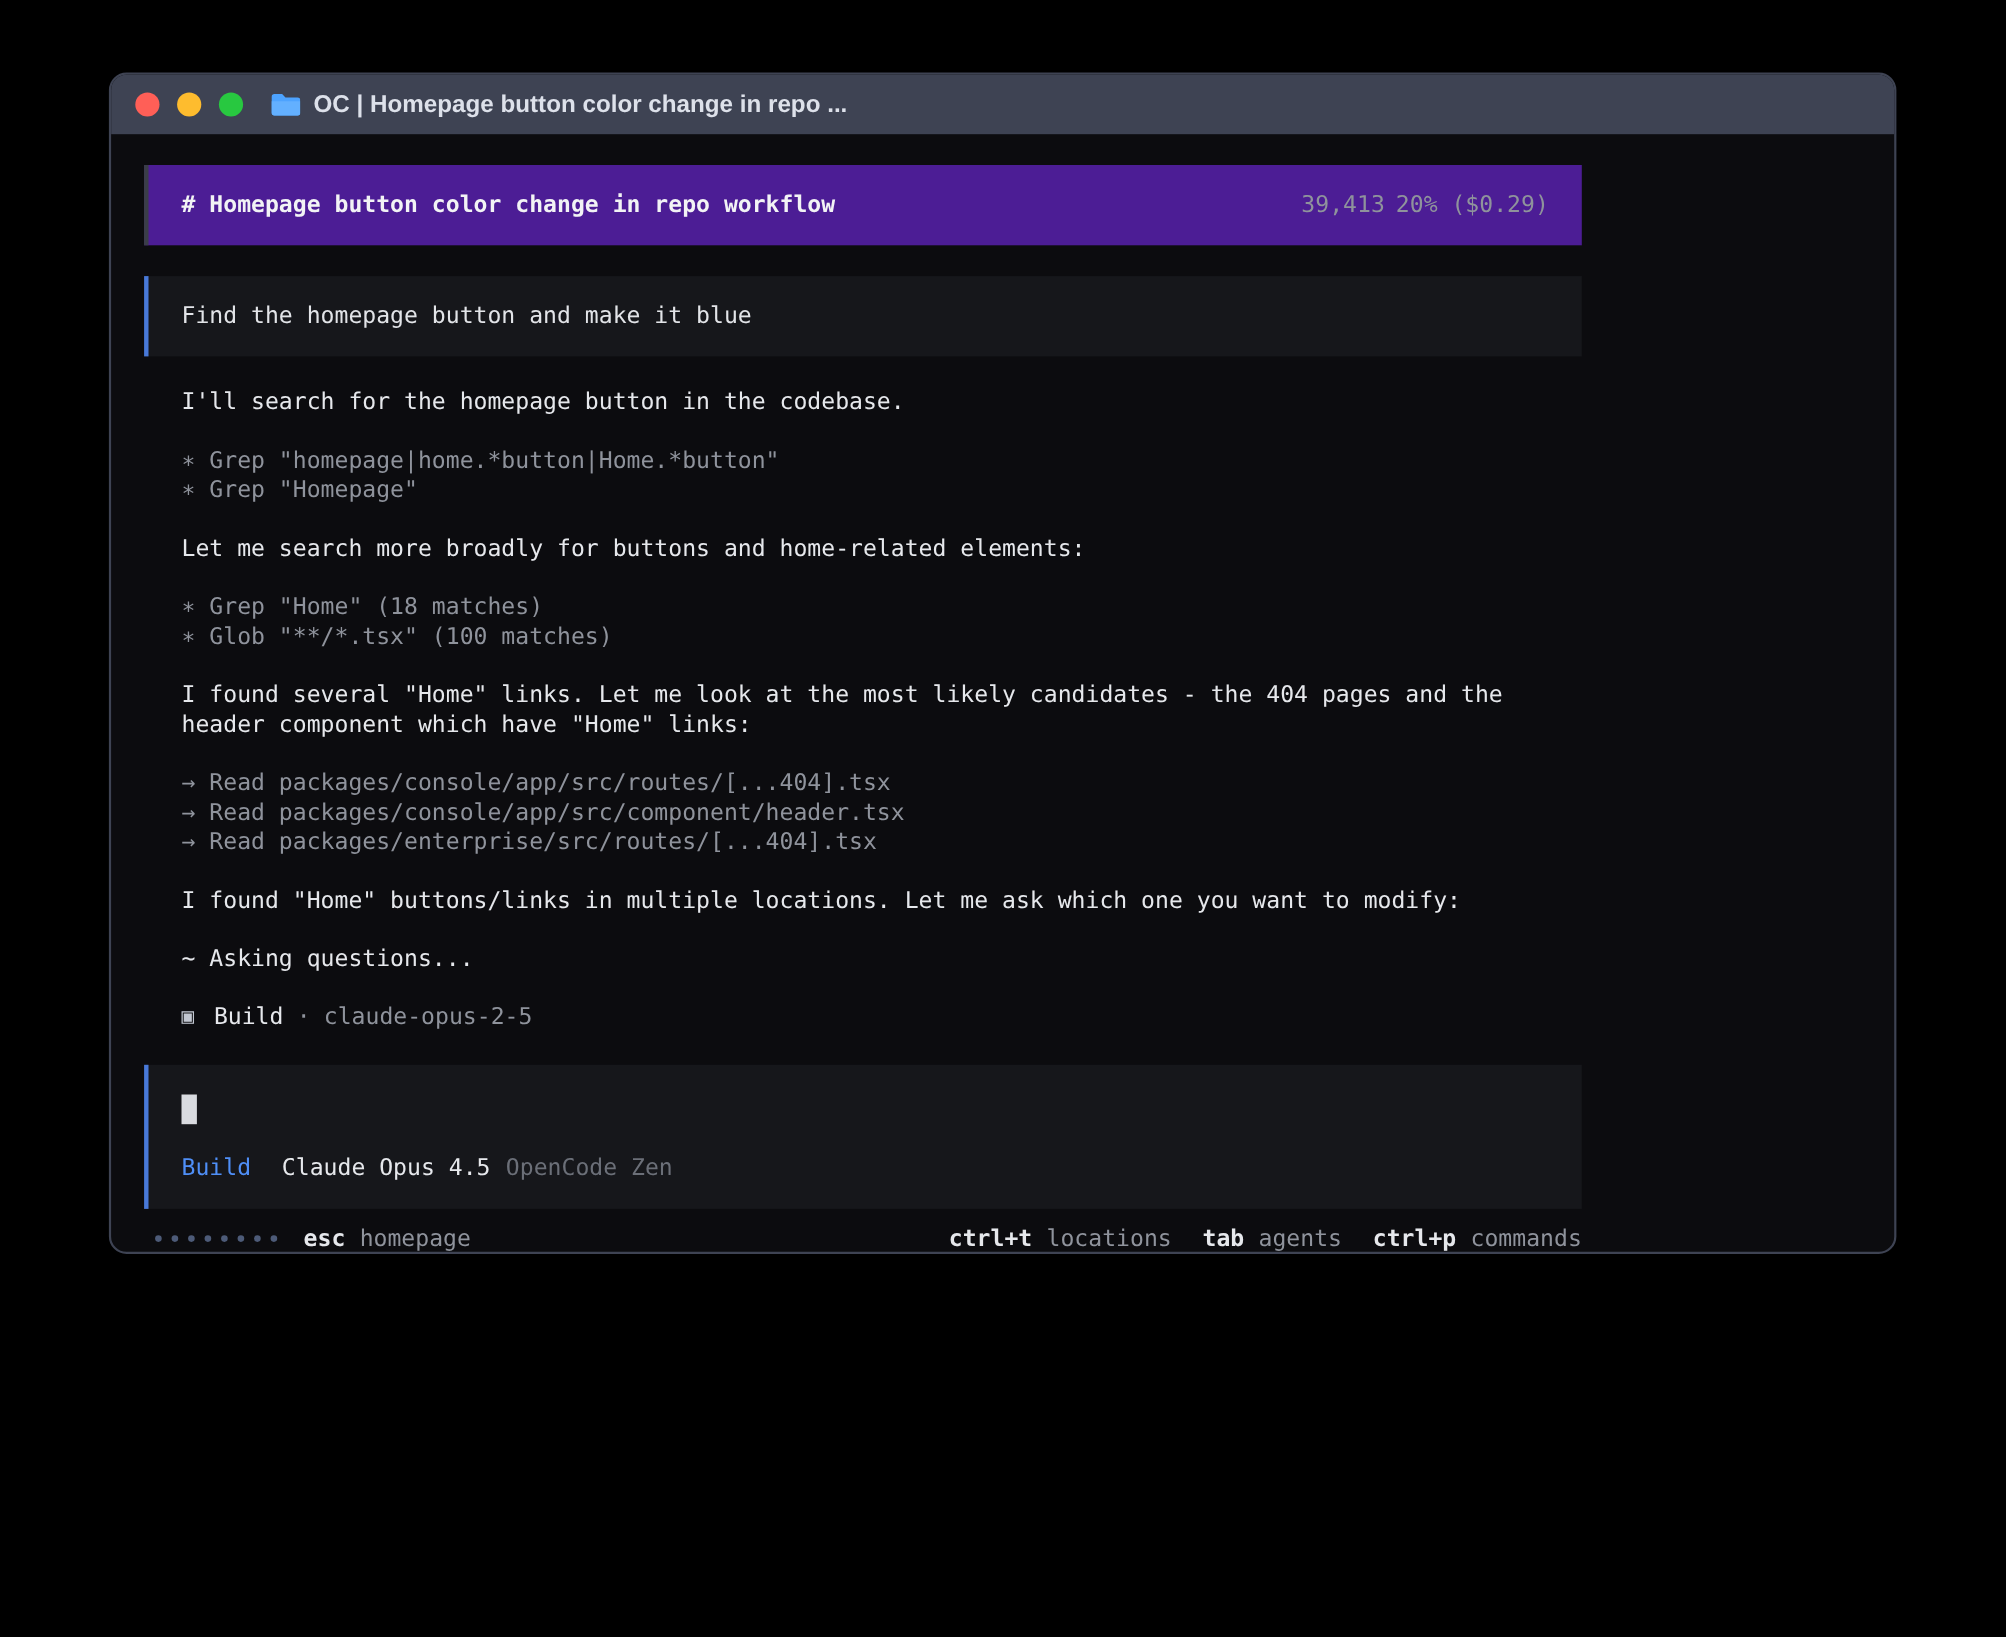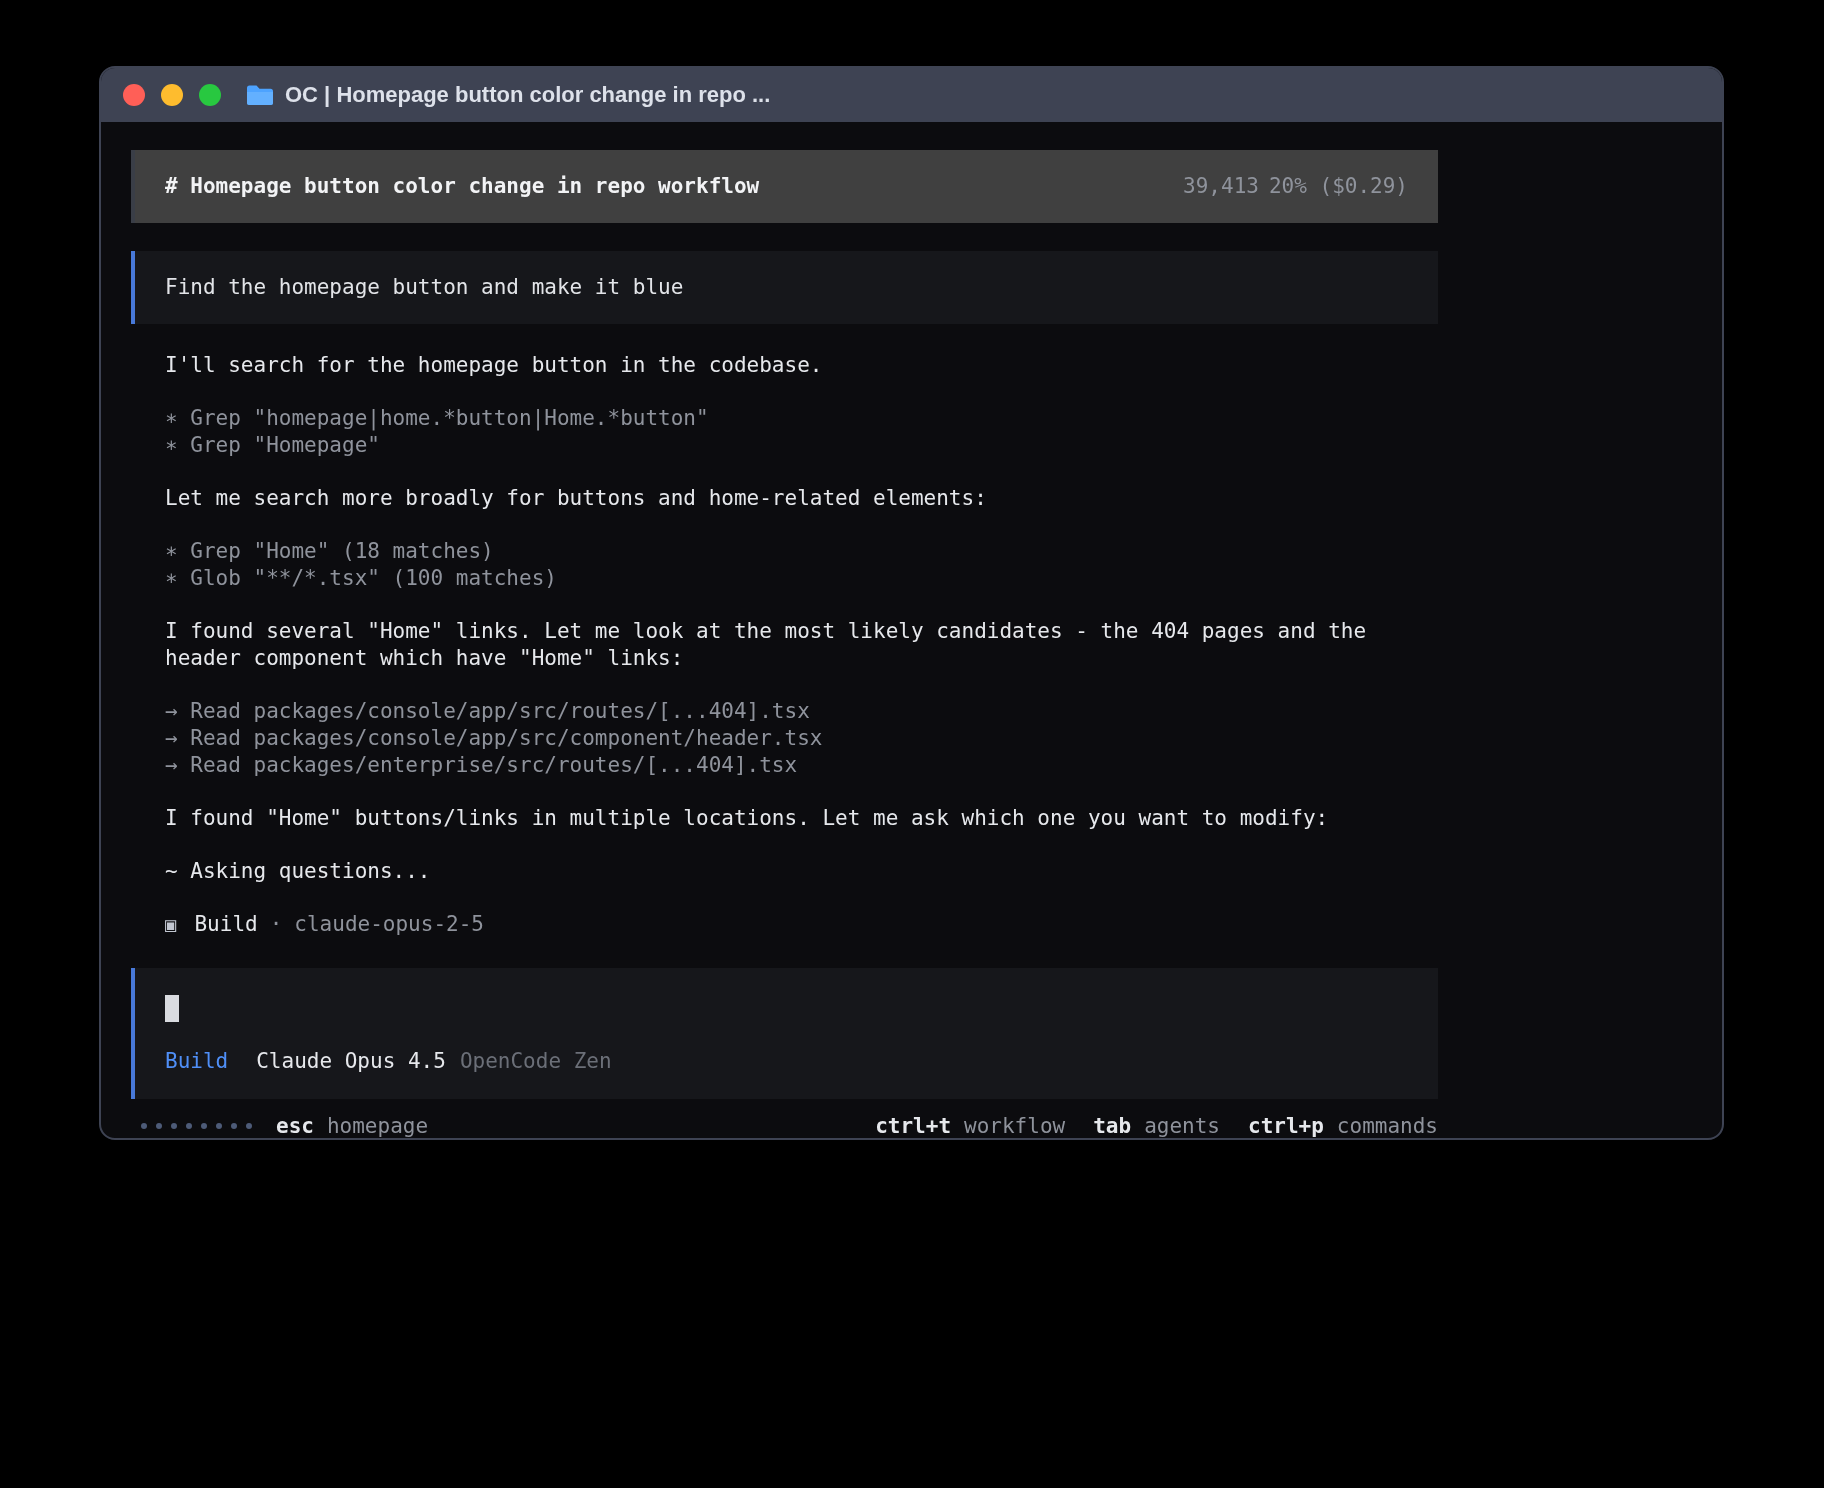--- a/index.html
+++ b/index.html
@@ -64,21 +64,21 @@
     flex: 1;
   }
 
   .white { color: #e6e8ec; }
   .gray  { color: #8f939c; }
   .dim   { color: #6b6f78; }
   .blue  { color: #4f8ff7; }
 
   
   .header-block {
-    background: #404040;
+    background: #4c1d95;
     border-left: 4px solid #3a3e47;
     padding: 23px 30px;
     display: flex;
     justify-content: space-between;
     align-items: center;
     margin-bottom: 28px;
   }
   .header-title { font-weight: bold; color: #f2f3f5; }
   .header-stats { display: flex; gap: 10px; color: #8f939c; }
 
@@ -233,21 +233,21 @@
               <i></i>
               <i></i>
               <i></i>
           </span>
           <span class="key">esc</span>
           <span class="gray">homepage</span>
         </div>
         <div class="sb-right">
           <span class="hint">
             <span class="key">ctrl+t</span>
-            <span class="label">workflow</span>
+            <span class="label">locations</span>
           </span>
           <span class="hint">
             <span class="key">tab</span>
             <span class="label">agents</span>
           </span>
           <span class="hint">
             <span class="key">ctrl+p</span>
             <span class="label">commands</span>
           </span>
         </div>

